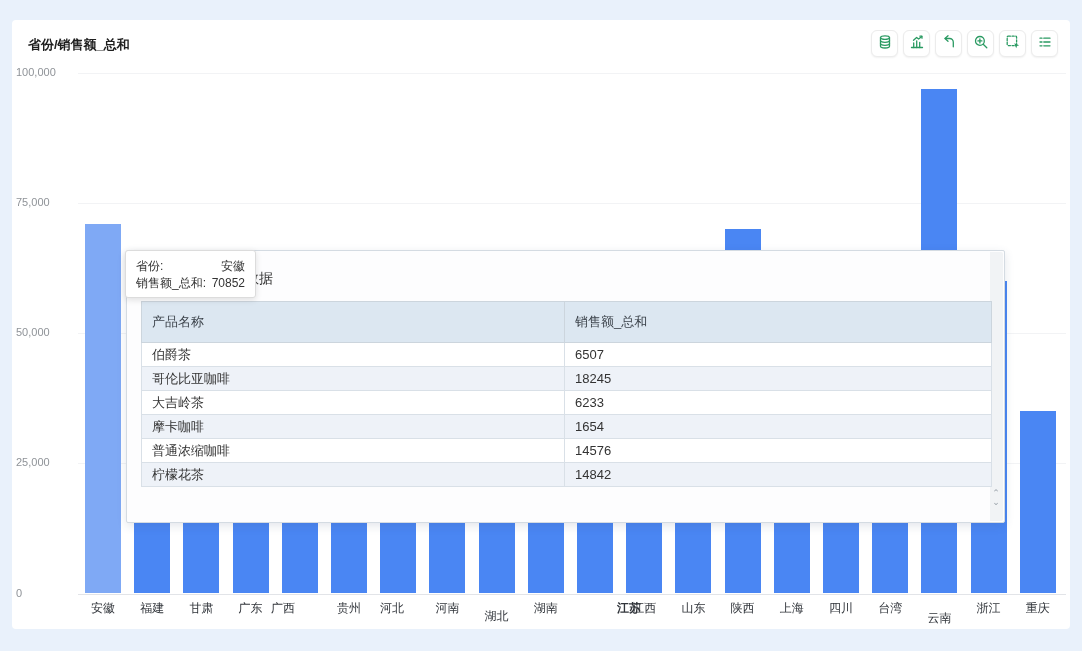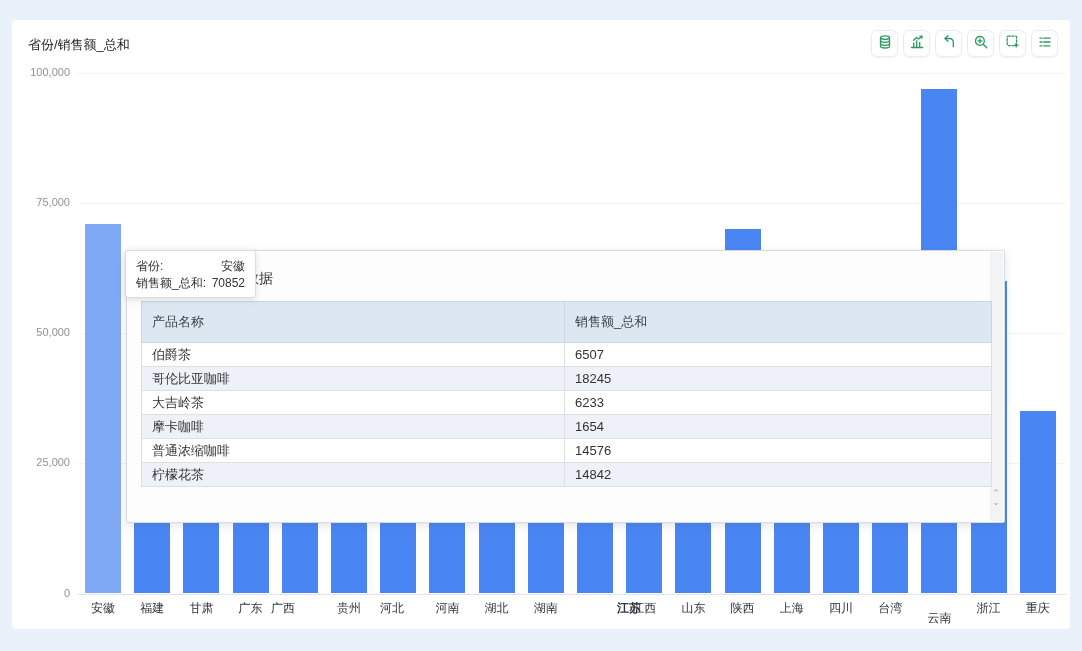--- a/index.html
+++ b/index.html
@@ -2,34 +2,34 @@
 <html><head>
 <meta charset="utf-8">
 <style>
   * { margin:0; padding:0; box-sizing:border-box; }
   html,body { width:1082px; height:651px; font-family:"Liberation Sans","DejaVu Sans",sans-serif; }
   body { background:#e9f1fb; position:relative; overflow:hidden; }
 
   .card { position:absolute; left:12px; top:20px; width:1058px; height:609px;
           background:#ffffff; border-radius:4px; }
 
-  .card-title { position:absolute; left:16px; top:16px; font-size:13px; font-weight:normal; color:#1f1f1f; }
+  .card-title { position:absolute; left:16px; top:16px; font-size:13px; font-weight:bold; color:#1f1f1f; }
 
   
   .toolbar { position:absolute; right:12px; top:10px; display:flex; gap:5px; }
   .tool-btn { width:27px; height:27px; background:#fff; border:1px solid #ececec; border-radius:6px;
               box-shadow:0 1px 2px rgba(0,0,0,0.06); display:flex; align-items:center; justify-content:center;
               cursor:pointer; }
   .tool-btn svg { stroke:#2a9a62; fill:none; stroke-width:1.3; stroke-linecap:round; stroke-linejoin:round; }
 
   
   .plot { position:absolute; left:0; top:0; width:1058px; height:609px; }
   .gridline { position:absolute; left:66px; right:4px; height:1px; background:#f2f3f5; }
   .gridline.baseline { background:#e2e4e8; }
-  .ytick { position:absolute; width:54px; text-align:right; font-size:11px; color:#8f9398; }
+  .ytick { position:absolute; width:54px; font-size:11px; color:#8f9398; }
   .bar { position:absolute; width:36px; }
   .xlabel { position:absolute; width:50px; text-align:center; font-size:12px; color:#30343a; top:580px; }
 
   
   .popup { position:absolute; left:114px; top:230px; width:879px; height:273px;
            background:#fdfdfe; border:1px solid #d4dbe2; border-radius:2px; z-index:20;
            box-shadow:0 3px 10px rgba(60,80,110,0.14); }
   .popup-title { position:absolute; left:90px; top:19px; font-size:14px; color:#333; white-space:nowrap; }
   .popup-table { position:absolute; left:14px; top:50px; width:850px; border-collapse:collapse;
                  font-size:13px; color:#333; table-layout:fixed; }
@@ -76,21 +76,21 @@
       <div class="xlabel" style="left: 213.6px;">广东</div>
       <div class="bar" style="left: 269.8px; top: 260.9px; height: 312.6px; background: rgb(74, 134, 243);"></div>
       <div class="xlabel" style="left: 246px;">广西</div>
       <div class="bar" style="left: 319px; top: 260.9px; height: 312.6px; background: rgb(74, 134, 243);"></div>
       <div class="xlabel" style="left: 312px;">贵州</div>
       <div class="bar" style="left: 368.2px; top: 260.9px; height: 312.6px; background: rgb(74, 134, 243);"></div>
       <div class="xlabel" style="left: 355px;">河北</div>
       <div class="bar" style="left: 417.4px; top: 260.9px; height: 312.6px; background: rgb(74, 134, 243);"></div>
       <div class="xlabel" style="left: 410.4px;">河南</div>
       <div class="bar" style="left: 466.6px; top: 260.9px; height: 312.6px; background: rgb(74, 134, 243);"></div>
-      <div class="xlabel" style="left: 459.6px;">湖北</div>
+      <div class="xlabel" style="left: 459.6px; margin-top: 8px;">湖北</div>
       <div class="bar" style="left: 515.8px; top: 260.9px; height: 312.6px; background: rgb(74, 134, 243);"></div>
       <div class="xlabel" style="left: 508.8px;">湖南</div>
       <div class="bar" style="left: 565px; top: 260.9px; height: 312.6px; background: rgb(74, 134, 243);"></div>
       <div class="xlabel" style="left: 592px; font-weight: bold;">江苏</div>
       <div class="bar" style="left: 614.2px; top: 260.9px; height: 312.6px; background: rgb(74, 134, 243);"></div>
       <div class="xlabel" style="left: 607.2px;">江西</div>
       <div class="bar" style="left: 663.4px; top: 260.9px; height: 312.6px; background: rgb(74, 134, 243);"></div>
       <div class="xlabel" style="left: 656.4px;">山东</div>
       <div class="bar" style="left: 712.6px; top: 208.8px; height: 364.7px; background: rgb(74, 134, 243);"></div>
       <div class="xlabel" style="left: 705.6px;">陕西</div>

